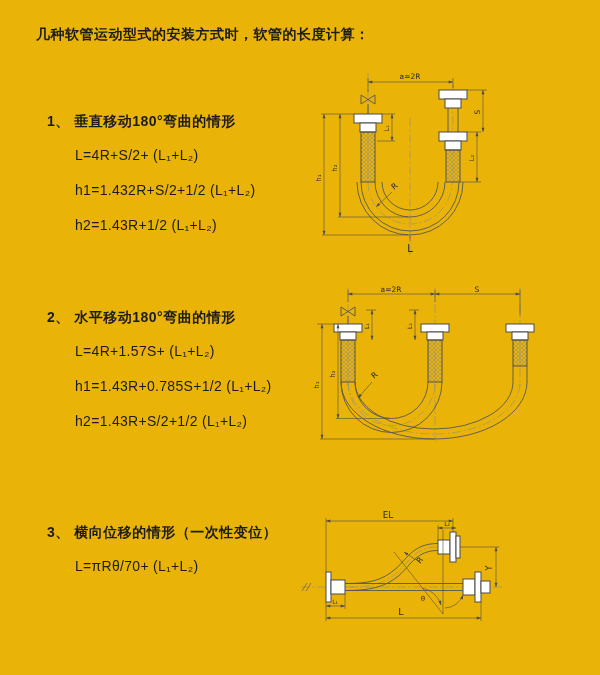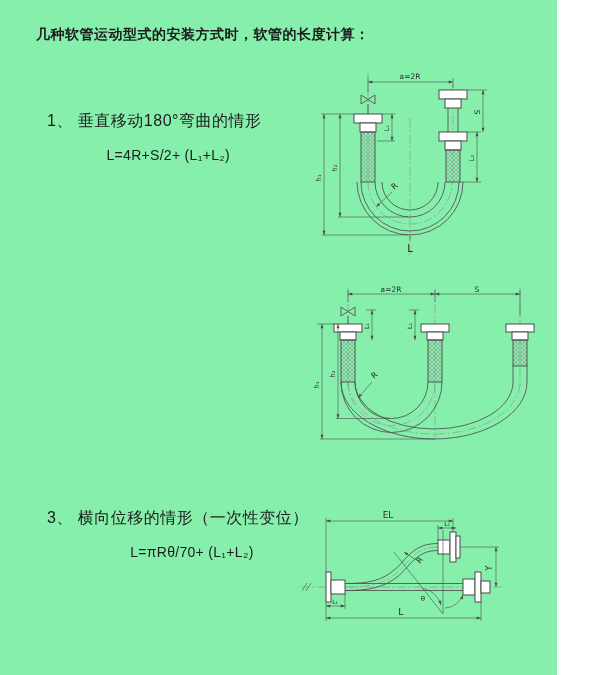--- a/index.html
+++ b/index.html
@@ -1,20 +1,20 @@
 <!DOCTYPE html>
 <html><head>
 <meta charset="utf-8">
 <style>
   html,body{margin:0;padding:0;background:#fff;}
-  .page{position:relative;width:557px;height:675px;background:#86efac;overflow:hidden;
-        font-family:"Liberation Sans","DejaVu Sans",sans-serif;color:#1c1c1c;text-align:center;}
+  .page{position:relative;width:600px;height:675px;background:#eab308;overflow:hidden;
+        font-family:"Liberation Sans","DejaVu Sans",sans-serif;color:#1c1c1c;}
   .title{position:absolute;left:36px;top:26px;font-size:14px;font-weight:bold;letter-spacing:.5px;}
   .section{position:absolute;left:47px;}
-  .sec-heading{font-size:16px;font-weight:normal;letter-spacing:.5px;line-height:18px;}
+  .sec-heading{font-size:14px;font-weight:bold;letter-spacing:.5px;line-height:18px;}
   .formulas{margin-top:10px;}
   .formula{margin:16px 0 9px 28px;font-size:14px;line-height:19px;letter-spacing:.3px;}
   .diag{position:absolute;}
   .obj2{stroke:#565656;stroke-width:.9;fill:none;}
   .flg{fill:#ffffff;stroke:#4a4a4a;stroke-width:1;}
   .dim{stroke:#4d4d4d;stroke-width:.6;fill:none;}
   .cl{stroke:#8f8f8f;stroke-width:.6;fill:none;stroke-dasharray:9 2.5 2 2.5;}
   .hat{fill:url(#hatch);stroke:#4a4a4a;stroke-width:.9;}
   text.dl{font-family:"DejaVu Sans",sans-serif;fill:#2b2b2b;}
 </style>
@@ -22,25 +22,35 @@
 <body>
 
 <div class="page">
 
   <div class="title">几种软管运动型式的安装方式时，软管的长度计算：</div>
 
   <div class="section" style="top:112px;">
     <div class="sec-heading">1、 垂直移动180°弯曲的情形</div>
     <div class="formulas">
       <p class="formula">L=4R+S/2+ (L₁+L₂)</p>
+      <p class="formula">h1=1.432R+S/2+1/2 (L₁+L₂)</p>
+      <p class="formula">h2=1.43R+1/2 (L₁+L₂)</p>
     </div>
   </div>
 
-
-  <div class="section" style="top:509px;">
+  <div class="section" style="top:308px;">
+    <div class="sec-heading">2、 水平移动180°弯曲的情形</div>
+    <div class="formulas">
+      <p class="formula">L=4R+1.57S+ (L₁+L₂)</p>
+      <p class="formula">h1=1.43R+0.785S+1/2 (L₁+L₂)</p>
+      <p class="formula">h2=1.43R+S/2+1/2 (L₁+L₂)</p>
+    </div>
+  </div>
+
+  <div class="section" style="top:523px;">
     <div class="sec-heading">3、 横向位移的情形（一次性变位）</div>
     <div class="formulas">
       <p class="formula">L=πRθ/70+ (L₁+L₂)</p>
     </div>
   </div>
 
   <div class="diag" style="left:310px;top:68px;">
     <svg width="272" height="196" viewBox="0 0 272 196">
       <defs>
         <marker id="arr" viewBox="0 0 10 10" refX="9.5" refY="5" markerWidth="8" markerHeight="8" orient="auto-start-reverse">

